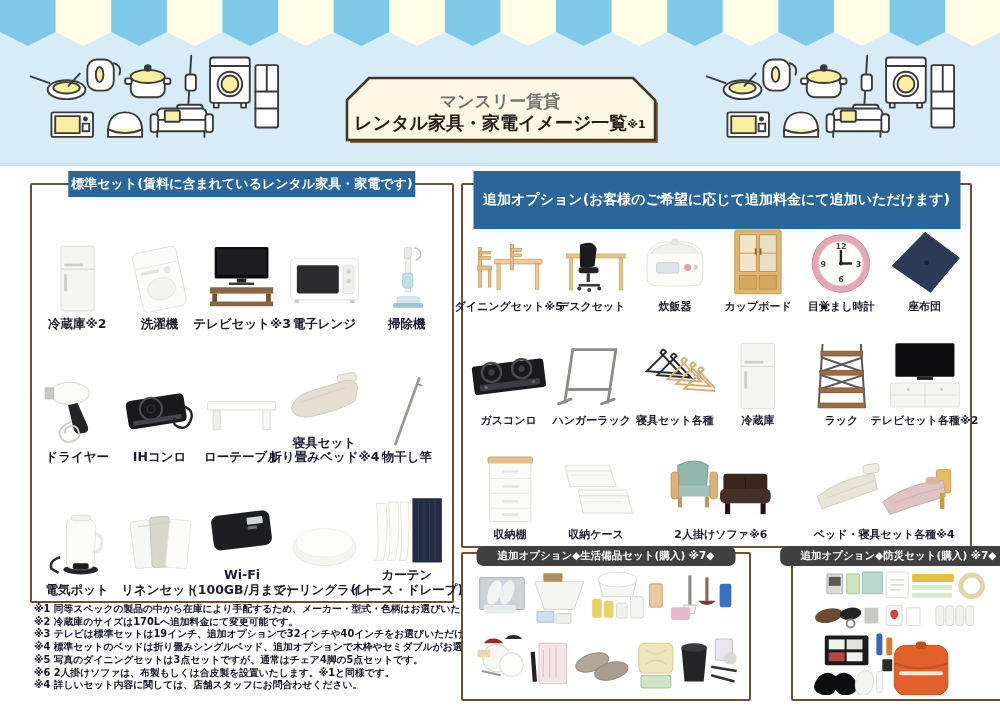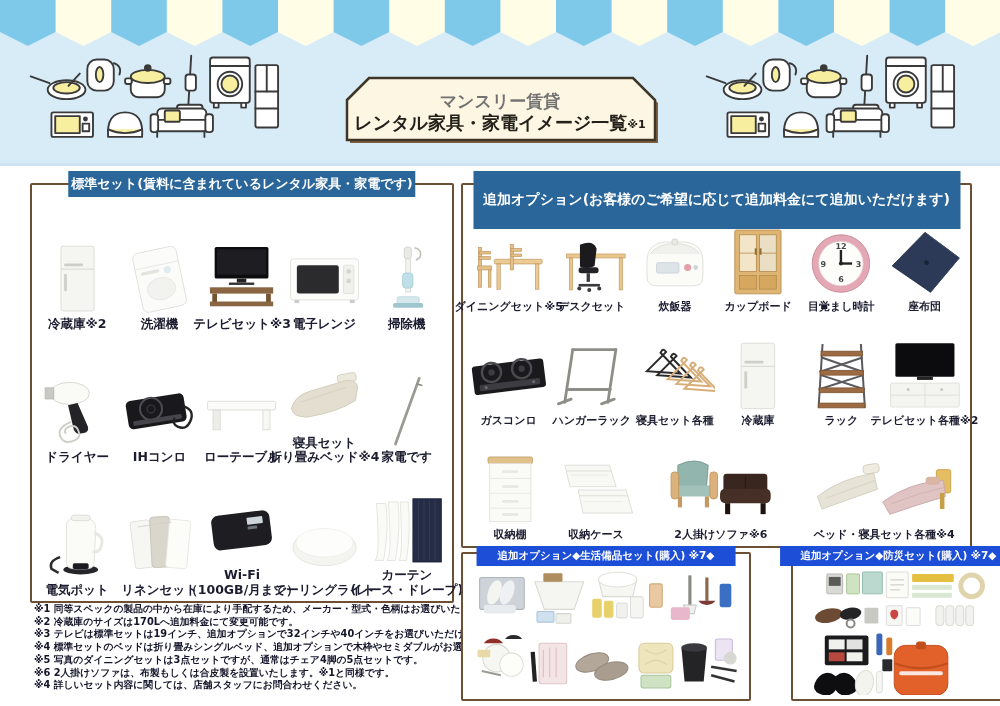--- a/index.html
+++ b/index.html
@@ -22,21 +22,21 @@
   .plaque-note{font-size:11px;font-weight:bold;vertical-align:1px;}
 
   
   .box{position:absolute;background:#fff;border:2px solid #6d4f33;border-radius:2px;}
   .box-std{left:30px;top:183px;width:420px;height:416px;}
   .box-opt{left:461px;top:183px;width:507px;height:361px;}
   .box-life{left:461px;top:552px;width:286px;height:145px;}
   .box-disaster{left:791px;top:552px;width:211px;height:145px;}
   .box-header{position:absolute;top:-14px;left:50%;transform:translateX(-50%);background:#2a6699;color:#ffffff;font-weight:bold;white-space:nowrap;padding:4px 3px;font-size:13px;letter-spacing:0;}
   .box-opt .box-header{font-size:14px;padding:20px 10px;}
-  .small-header{position:absolute;top:-8px;left:50%;transform:translateX(-50%);background:#1d4ed8;color:#fff;font-weight:bold;white-space:nowrap;padding:3px 21px;font-size:10.5px;}
+  .small-header{position:absolute;top:-8px;left:50%;transform:translateX(-50%);background:#404040;color:#fff;font-weight:bold;white-space:nowrap;padding:3px 21px;font-size:10.5px;border-radius:7px;}
 
   .box-inner{position:absolute;inset:0;display:flex;flex-direction:column;padding:14px 4px 4px 4px;}
   .items-row{flex:1;display:flex;align-items:flex-end;justify-content:space-evenly;min-height:0;}
   .item{flex:1;display:flex;flex-direction:column;align-items:center;justify-content:flex-end;min-width:0;}
   .item.wide{flex:1.9;}
   .pic{display:flex;align-items:flex-end;justify-content:center;width:100%;}
   .box-std .pic{height:92px;}
   .box-opt .pic{height:76px;}
   .pic svg{max-height:100%;max-width:96%;}
   .ilabel{font-weight:bold;color:#1c1c30;text-align:center;line-height:1.15;margin-top:3px;}
@@ -303,21 +303,21 @@
             </div>
           </div>
           <div class="item">
             <div class="pic">
               <svg viewBox="0 0 100 90">
                 <line x1="66" y1="3" x2="36" y2="86" stroke="#9a9a95" stroke-width="3.5" stroke-linecap="round"></line>
                 <line x1="63" y1="10" x2="70" y2="12" stroke="#8a8a85" stroke-width="2"></line>
               </svg>
             </div>
             <div class="ilabel">
-              <div>家電です</div>
+              <div>物干し竿</div>
             </div>
           </div>
         </div>
       <div class="items-row">
           <div class="item">
             <div class="pic">
               <svg viewBox="0 0 100 90">
                 <path d="M28 62 q-15 5 -11 15 l9 5" fill="none" stroke="#2c2c2e" stroke-width="3"></path>
                 <ellipse cx="54" cy="78" rx="22" ry="6" fill="#26262a"></ellipse>
                 <path d="M36 26 q-2 -12 10 -13 l14 0 q13 1 13 13 l-2 44 q0 7 -11 7 l-13 0 q-11 0 -11 -7z" fill="#fbfbf8" stroke="#dcdcd7"></path>

